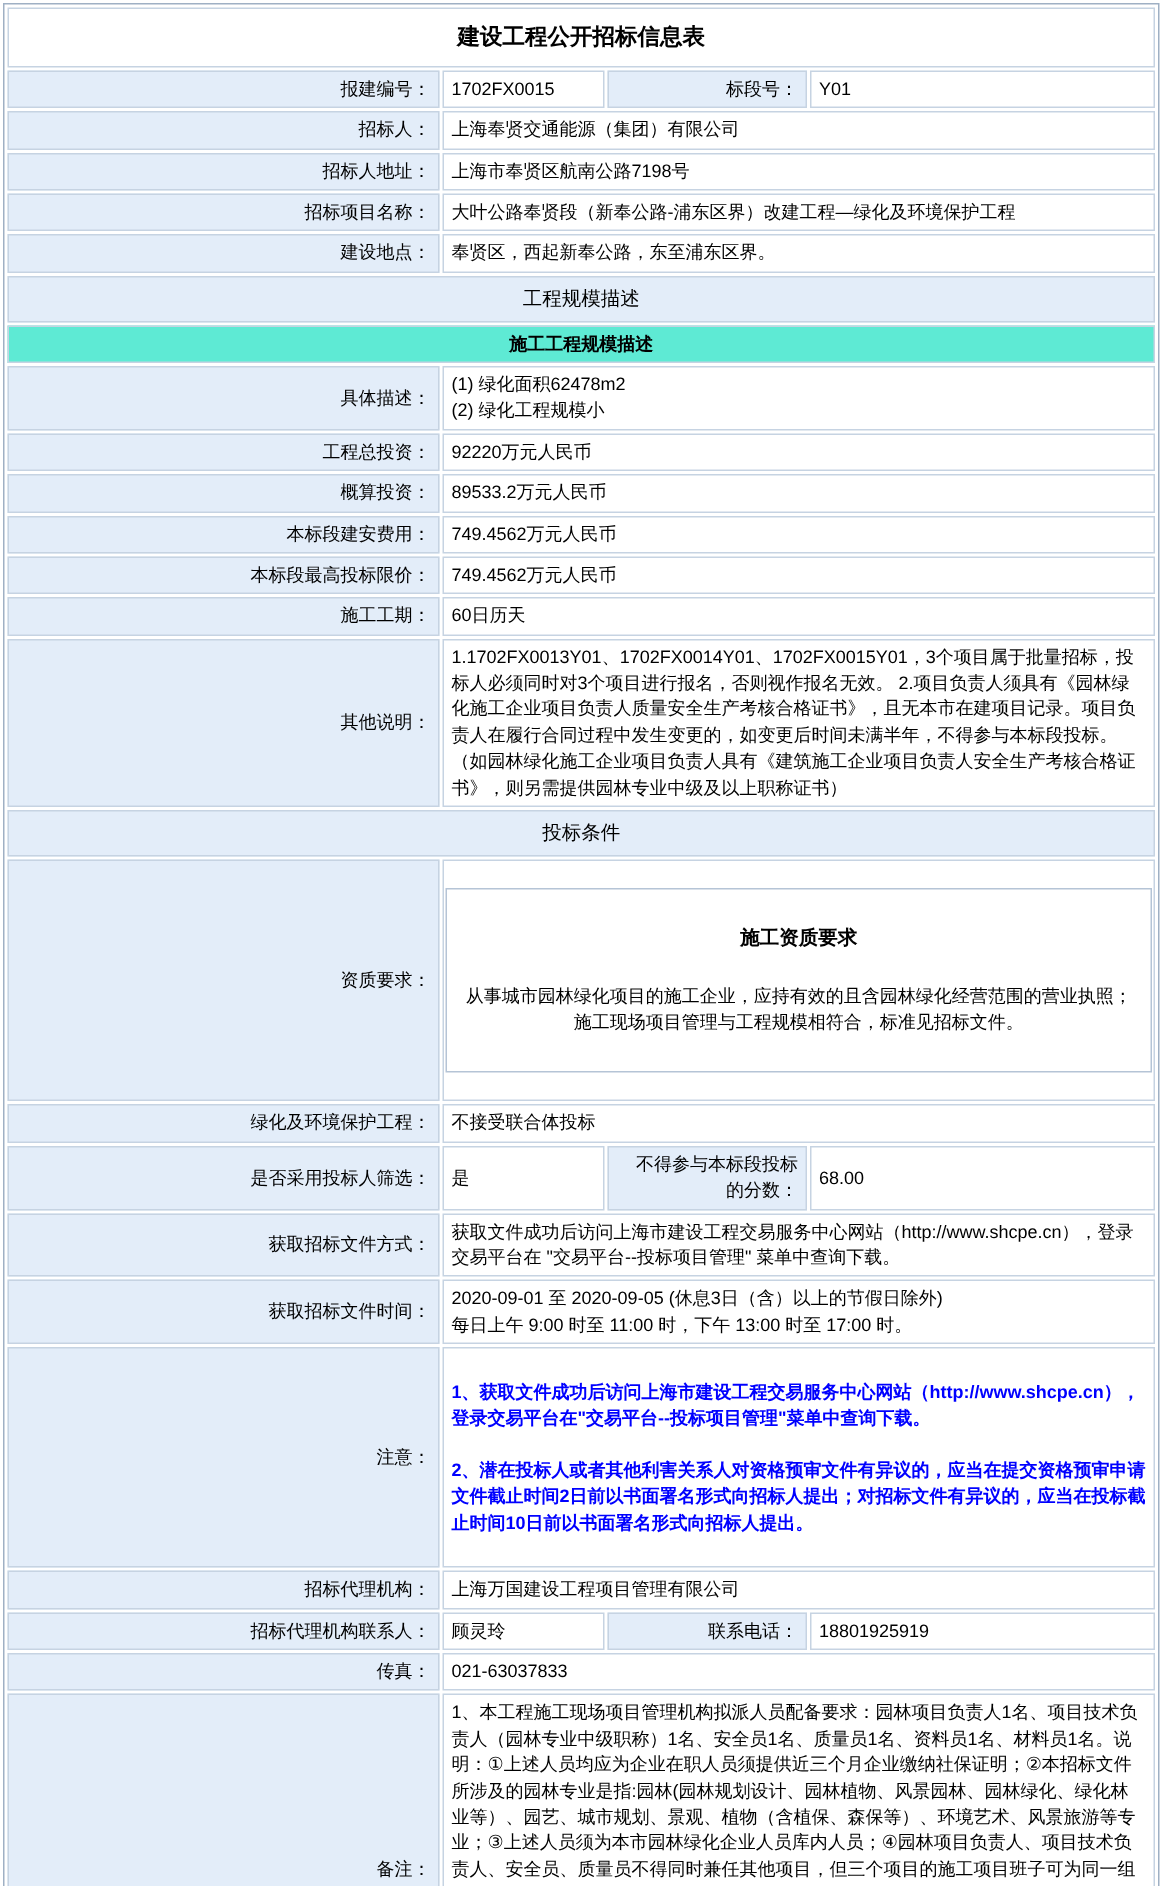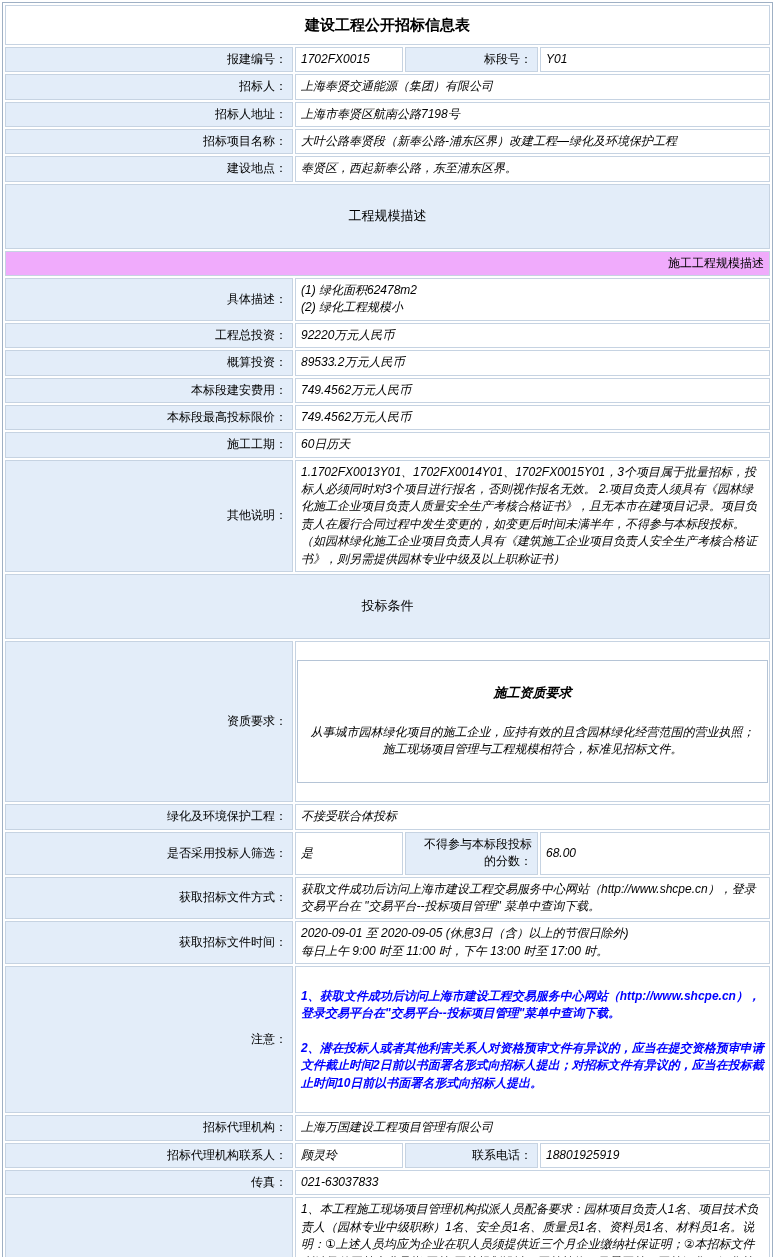--- a/index.html
+++ b/index.html
@@ -18,23 +18,23 @@
   table.info{
     width:771px;margin:2px auto 0;
     border-collapse:separate;border-spacing:2px;
     border:1px solid var(--outer-border);
     table-layout:fixed;font-size:12px;background:#fff;
   }
   td{border:1px solid var(--border);padding:3px 5px;vertical-align:middle;
      line-height:1.45;word-break:break-all;white-space:pre-line;}
   td.title{ text-align:center;font-weight:bold;font-size:15px;padding:8px 4px;}
   td.lbl{background:var(--label-bg);text-align:right;}
-  td.hdr{background:var(--label-bg);text-align:center;font-size:13px;padding:22px;}
-  td.subhdr{background:#f0abfc;text-align:right;}
-  td.val{background:#fff;text-align:left;font-style:italic;}
+  td.hdr{background:var(--label-bg);text-align:center;font-size:13px;padding:5px;}
+  td.subhdr{background:#5eead4;text-align:center;font-weight:bold;}
+  td.val{background:#fff;text-align:left;}
   .blue-bold{color:var(--notice-blue);font-weight:bold;}
   .qual-cell{padding:1px;}
   .qual-box{border:1px solid #b5c4d6;padding:3px 8px 6px;text-align:center;}
   .qual-title{font-weight:bold;font-size:13px;padding:2px 0 4px;}
 </style>
 </head>
 <body>
 
 <div class="page">
   <table class="info">

